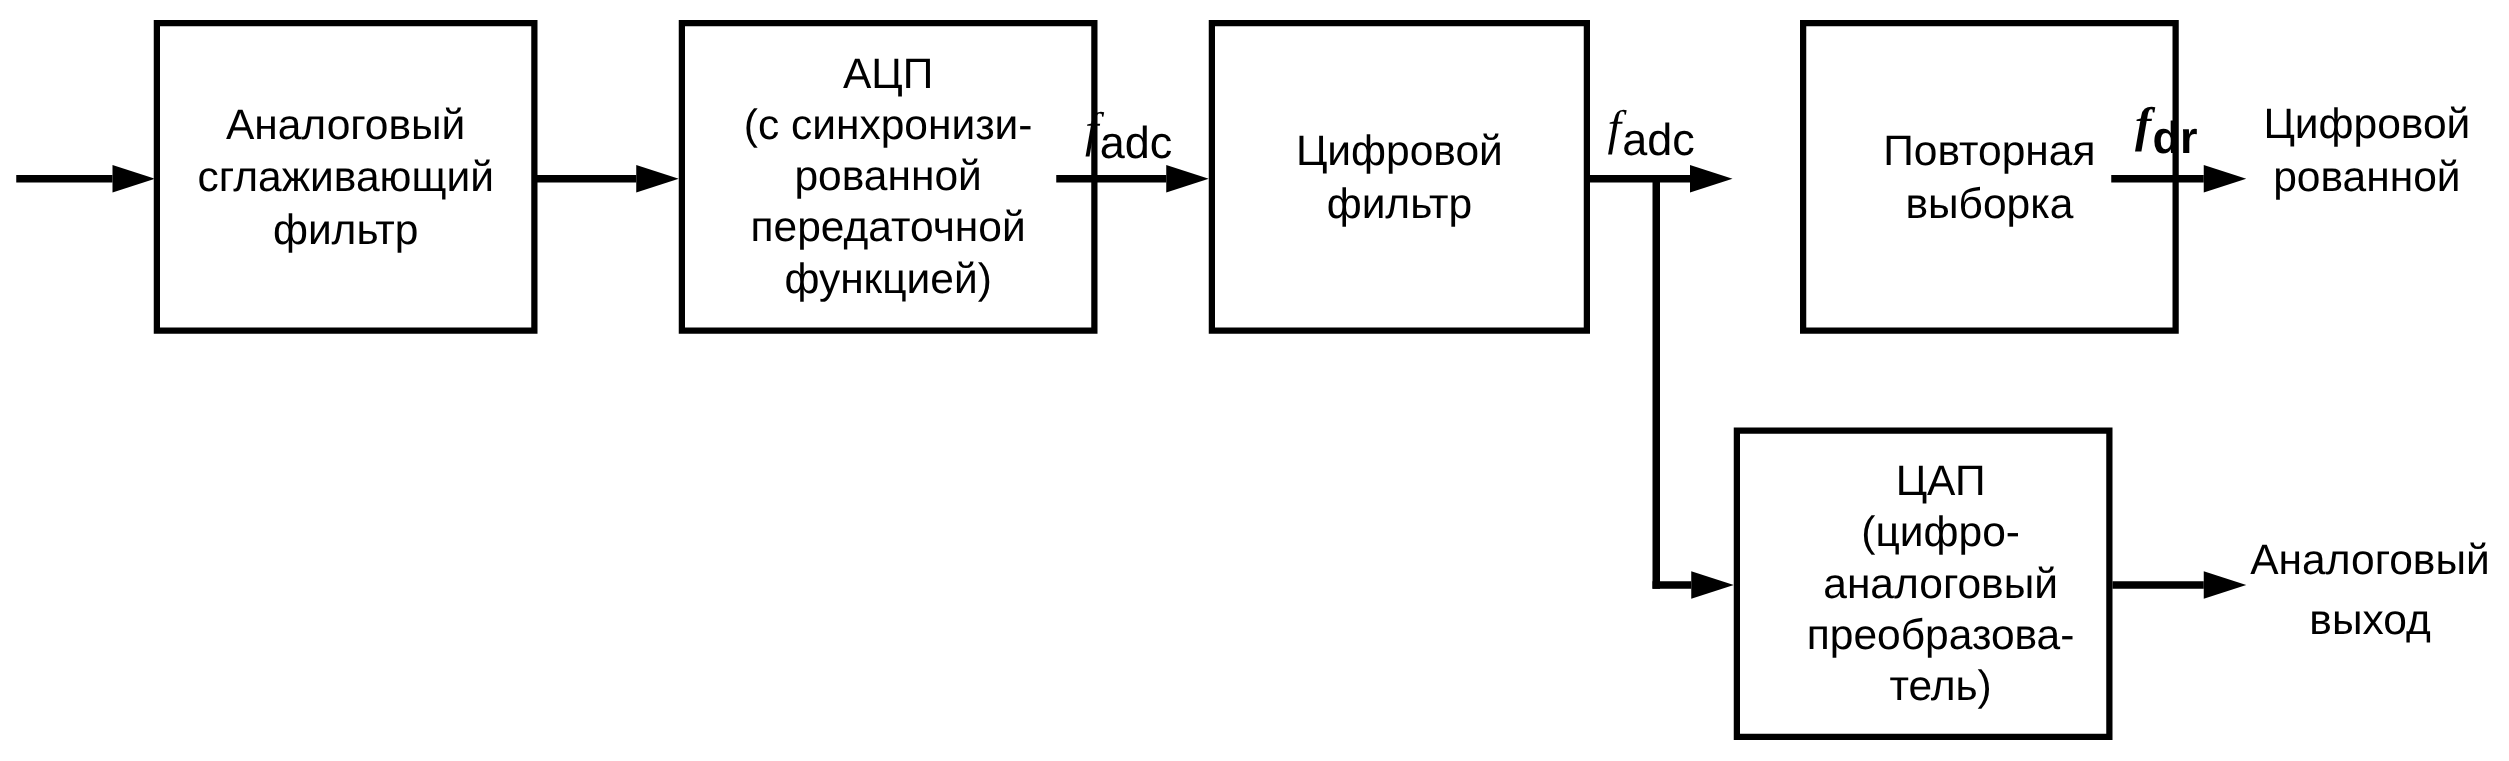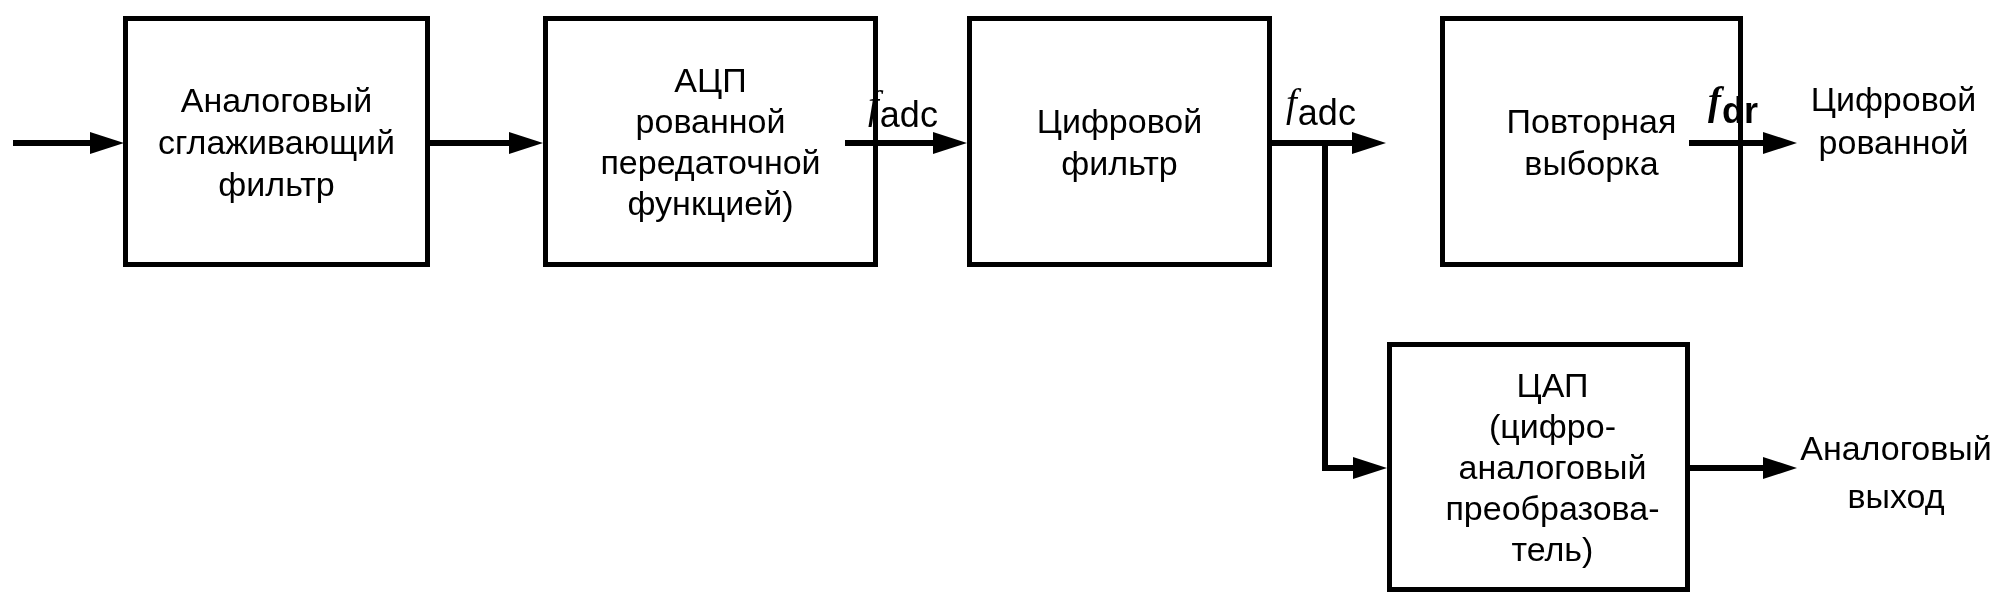--- a/index.html
+++ b/index.html
@@ -65,20 +65,21 @@
     <div>Аналоговый</div>
     <div>сглаживающий</div>
     <div>фильтр</div>
   </div>
 
   <div class="hline" style="left:429px;top:140px;width:80px;"></div>
   <div class="arrowhead" style="left:509px;top:132px;"></div>
 
   <div class="block" style="left:543px;top:16px;width:335px;height:251px;line-height:41px;">
     <div>АЦП</div>
+    <div>(с синхронизи-</div>
     <div>рованной</div>
     <div>передаточной</div>
     <div>функцией)</div>
   </div>
 
   <div class="hline" style="left:845px;top:140px;width:88px;"></div>
   <div class="arrowhead" style="left:933px;top:132px;"></div>
   <div class="flabel" style="left:868px;top:82px;">
     <span class="fbase">f</span><span class="fsub">adc</span>
   </div>

